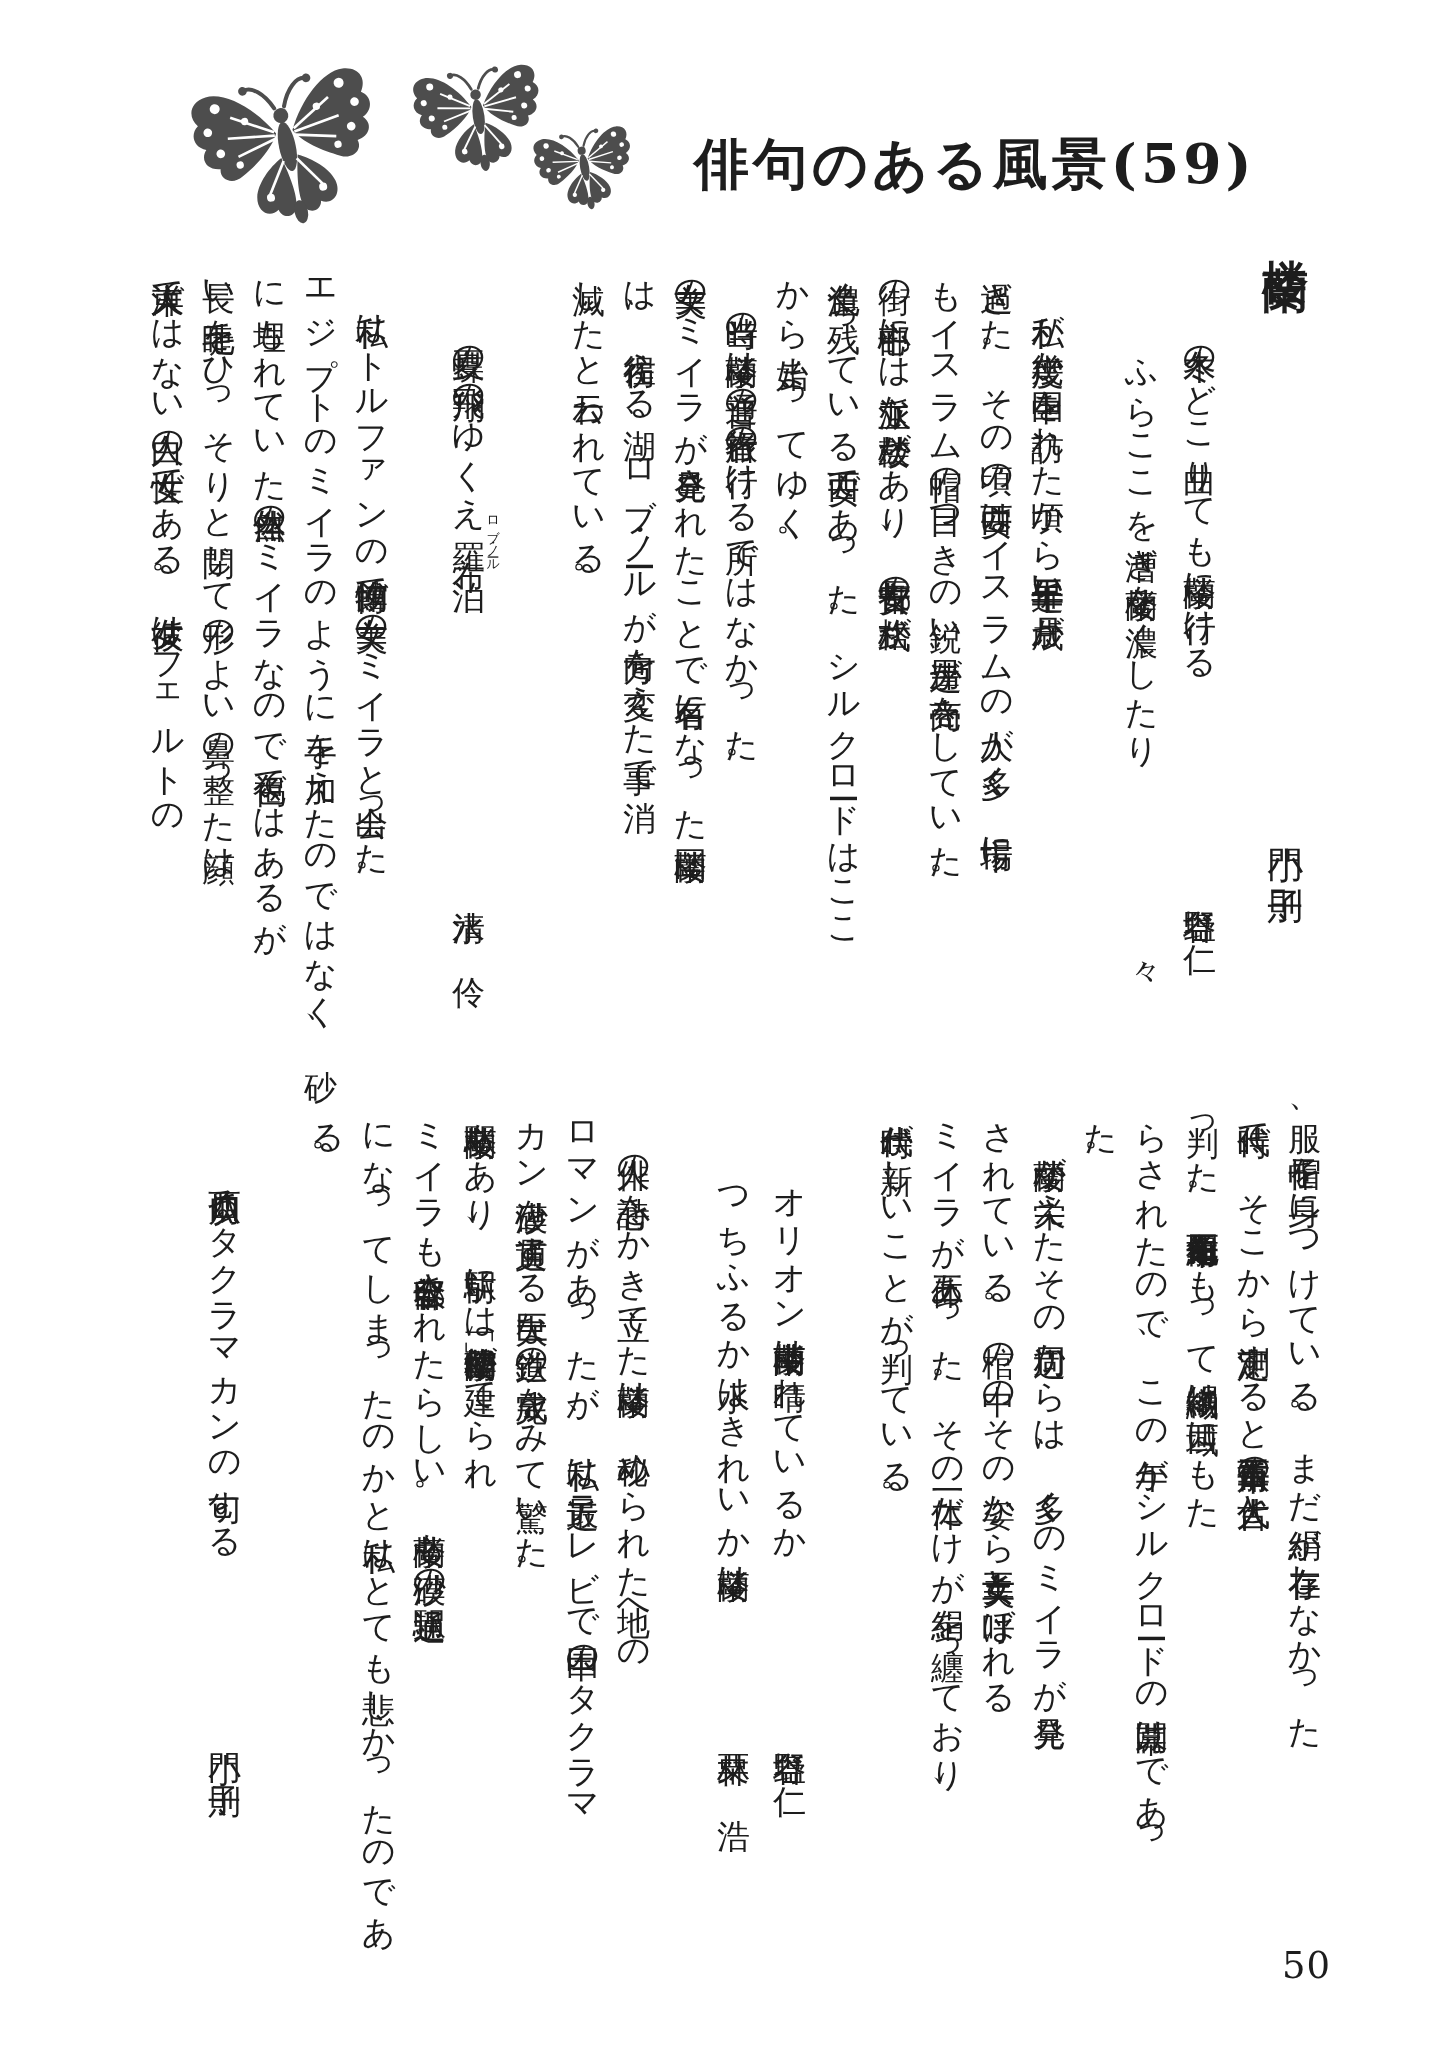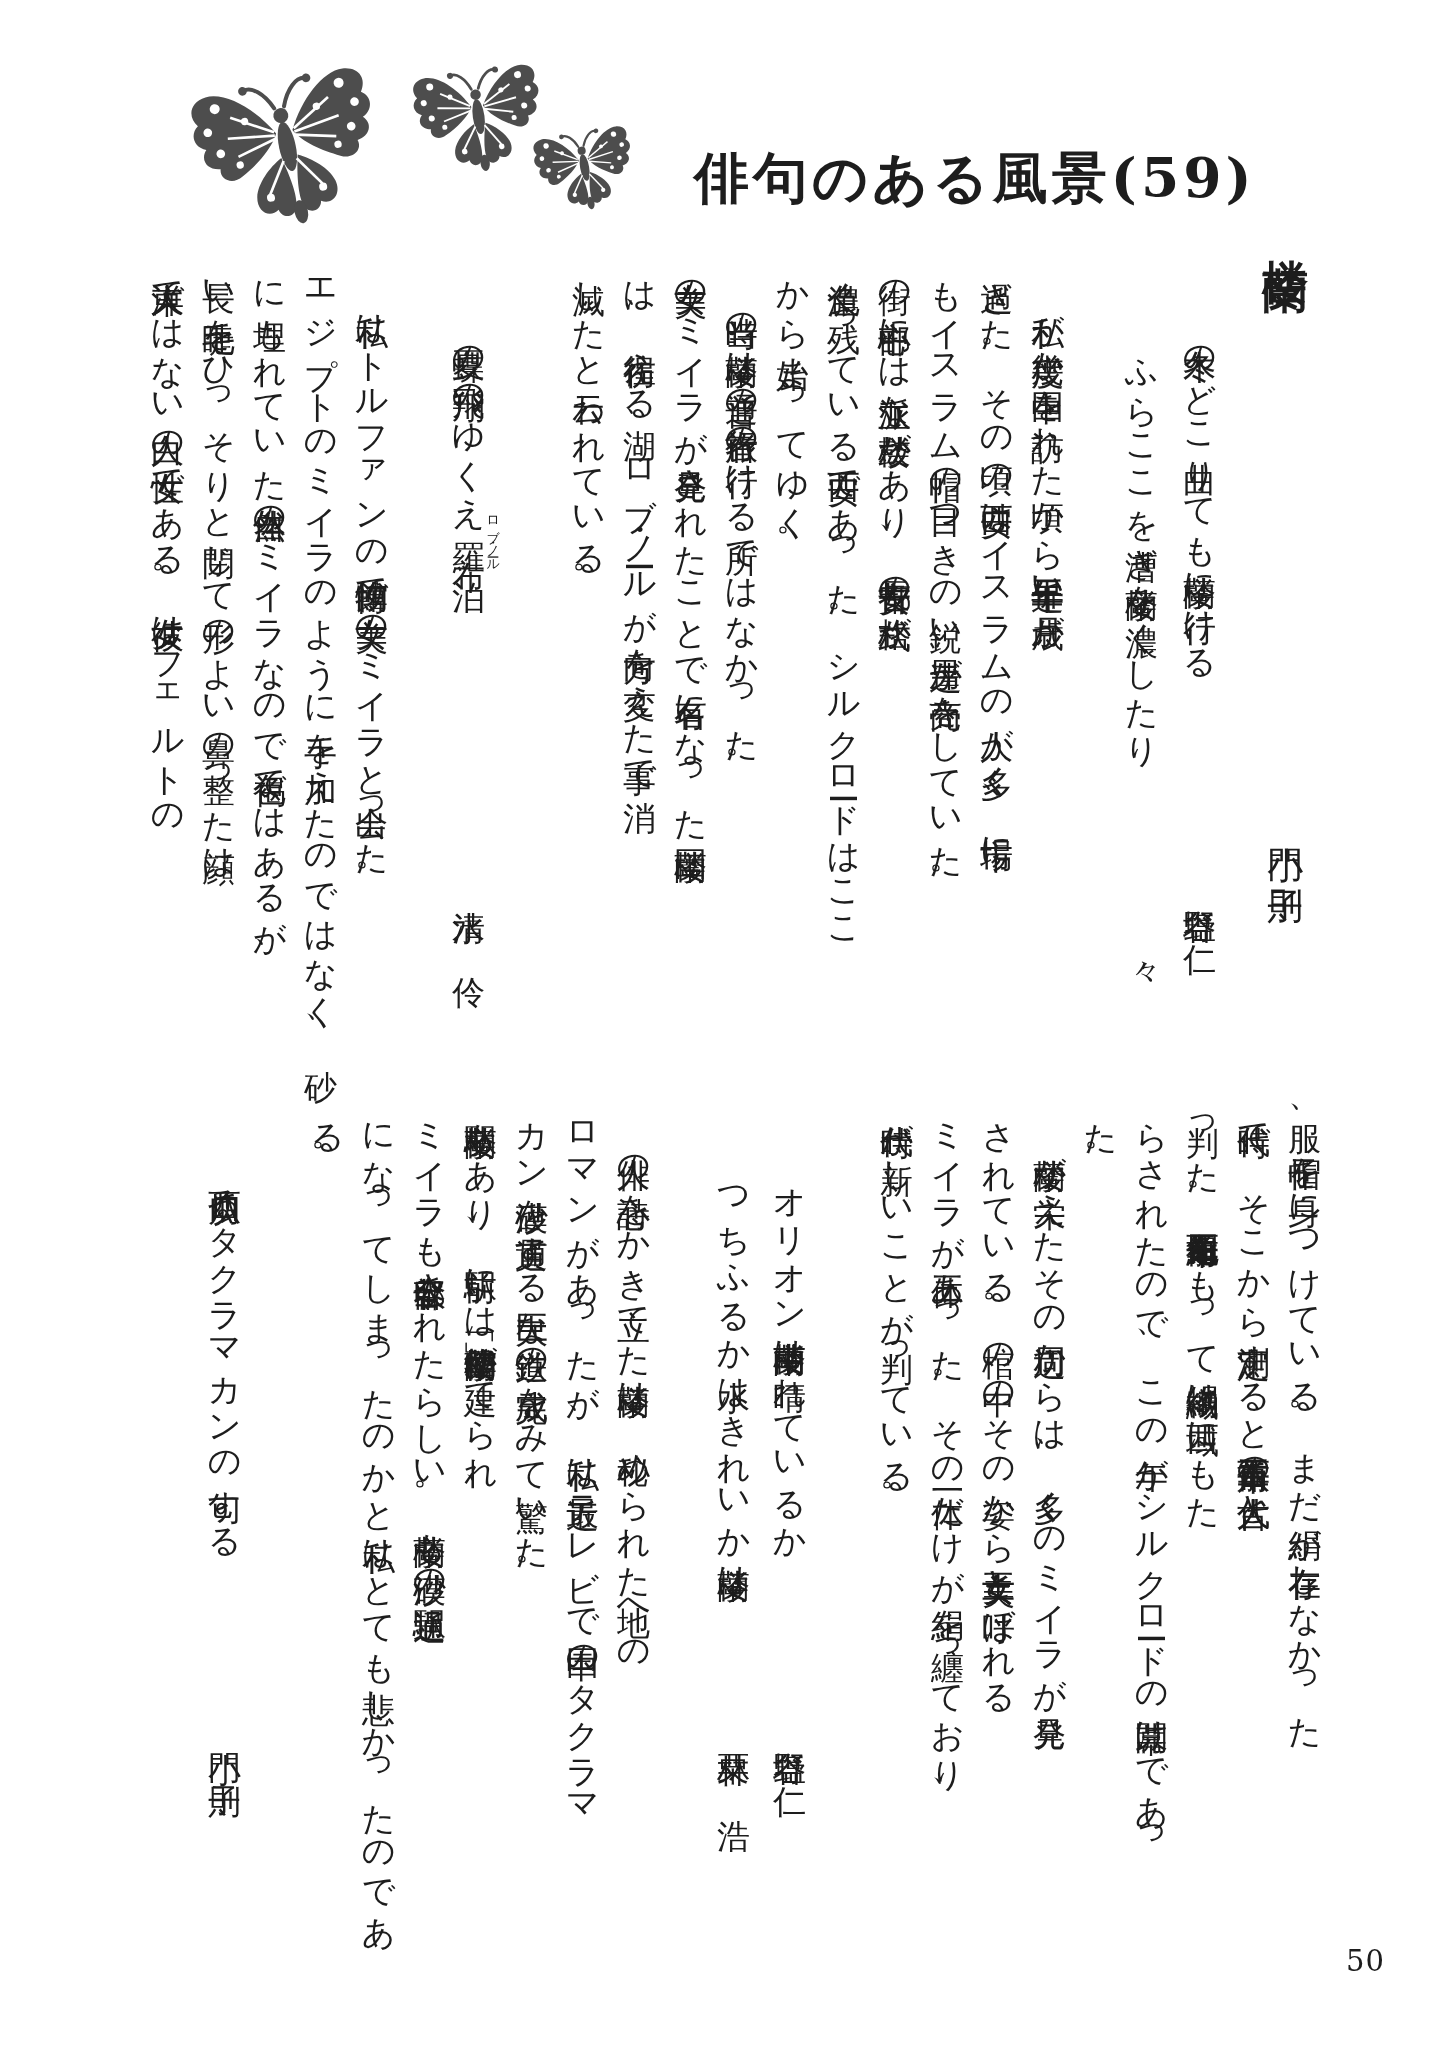--- a/index.html
+++ b/index.html
@@ -5,38 +5,38 @@
   html,body{margin:0;padding:0;background:#ffffff;}
   .page{
     position:relative;
     width:1454px;height:2048px;
     background:#ffffff;
     overflow:hidden;
     font-family:"DejaVu Serif","Liberation Serif",serif;
     color:#1d1d1d;
   }
   .htitle{
-    position:absolute;left:694px;top:142px;
+    position:absolute;left:694px;top:128px;
     font-size:55px;letter-spacing:4px;font-weight:600;
     white-space:nowrap;
   }
   .vt{
     position:absolute;
     writing-mode:vertical-rl;
     text-orientation:mixed;
     font-size:33px;line-height:1.2;letter-spacing:0;
     white-space:nowrap;
     color:#1d1d1d;
   }
   .vt.essay-title{font-size:46px;letter-spacing:8px;font-weight:600;}
   .vt.essay-author{font-size:36px;letter-spacing:2px;}
   ruby rt{font-size:13px;letter-spacing:0;ruby-position:over;}
   .pageno{
-    position:absolute;left:1346px;top:1944px;
-    font-size:29px;letter-spacing:1px;
+    position:absolute;left:1282px;top:1944px;
+    font-size:37px;letter-spacing:1px;
   }
   .bf{position:absolute;overflow:visible;}
   .defs{position:absolute;width:0;height:0;}
 </style>
 </head>
 <body>
 
 <div class="page">
 
   <svg class="defs" aria-hidden="true">

